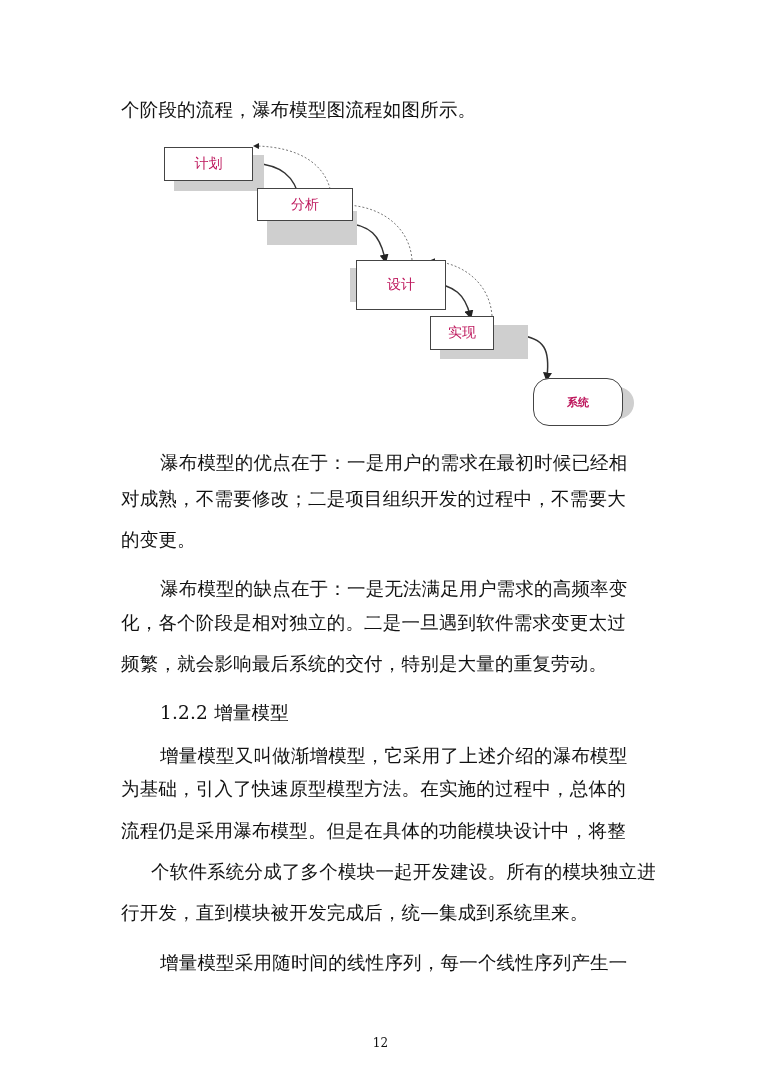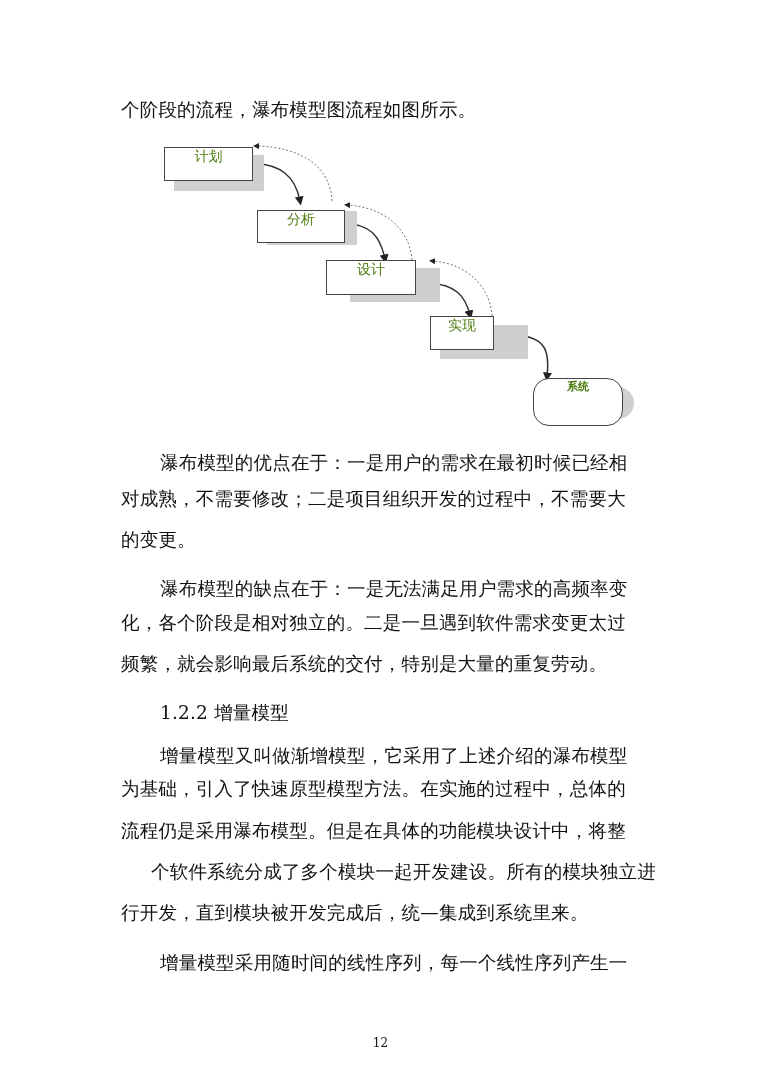--- a/index.html
+++ b/index.html
@@ -2,21 +2,21 @@
 <html><head>
 <meta charset="utf-8">
 <style>
   html, body { margin:0; padding:0; background:#ffffff; }
   body { width:761px; height:1077px; position:relative; overflow:hidden;
          font-family:"DejaVu Serif","Liberation Serif",serif; color:#111; }
   .line { position:absolute; left:121px; font-size:18.5px; line-height:24px; white-space:nowrap; letter-spacing:0.2px; }
   .indent { left:160px;margin-top:8px; }
   .diagram { position:absolute; left:150px; top:135px; width:500px; height:300px; }
   .box { position:absolute; background:#fff; border:1.5px solid #444; box-sizing:border-box;
-         display:flex; justify-content:center; font-size:14px; color:#4d7c0f;
+         display:flex; align-items:center; justify-content:center; font-size:14px; color:#be185d;
          font-family:"DejaVu Sans","Liberation Sans",sans-serif; }
   .shadow { position:absolute; background:#cfcfcf; }
   .pill { border-radius:16px; font-weight:bold; font-size:11px; }
   .pagenum { position:absolute; left:0; width:761px; text-align:center; top:1036px; font-size:12px; }
 </style>
 </head>
 <body>
 
 <div>
 
@@ -39,26 +39,26 @@
       <path d="M262,125 C260,95 235,72 197,70" stroke="#777" stroke-width="1" stroke-dasharray="2,2" fill="none" marker-end="url(#ah)"></path>
       <path d="M342,181 C340,150 315,128 282,126" stroke="#777" stroke-width="1" stroke-dasharray="2,2" fill="none" marker-end="url(#ah)"></path>
     </svg>
 
     <div class="shadow" style="left:24px;top:20px;width:90px;height:36px;"></div>
     <div class="box" style="left:14px;top:12px;width:89px;height:34px;">
       <span>计划</span>
     </div>
 
     <div class="shadow" style="left:117px;top:76px;width:90px;height:34px;"></div>
-    <div class="box" style="left:107px;top:75px;width:88px;height:33px;">
+    <div class="box" style="left:107px;top:53px;width:96px;height:33px;">
       <span>分析</span>
     </div>
 
     <div class="shadow" style="left:200px;top:133px;width:90px;height:34px;"></div>
-    <div class="box" style="left:176px;top:125px;width:90px;height:35px;">
+    <div class="box" style="left:206px;top:125px;width:90px;height:50px;">
       <span>设计</span>
     </div>
 
     <div class="shadow" style="left:290px;top:190px;width:88px;height:34px;"></div>
     <div class="box" style="left:280px;top:181px;width:64px;height:34px;">
       <span>实现</span>
     </div>
 
     <div class="shadow" style="left:392px;top:252px;width:92px;height:32px;border-radius:16px;"></div>
     <div class="box pill" style="left:383px;top:243px;width:90px;height:48px;">

